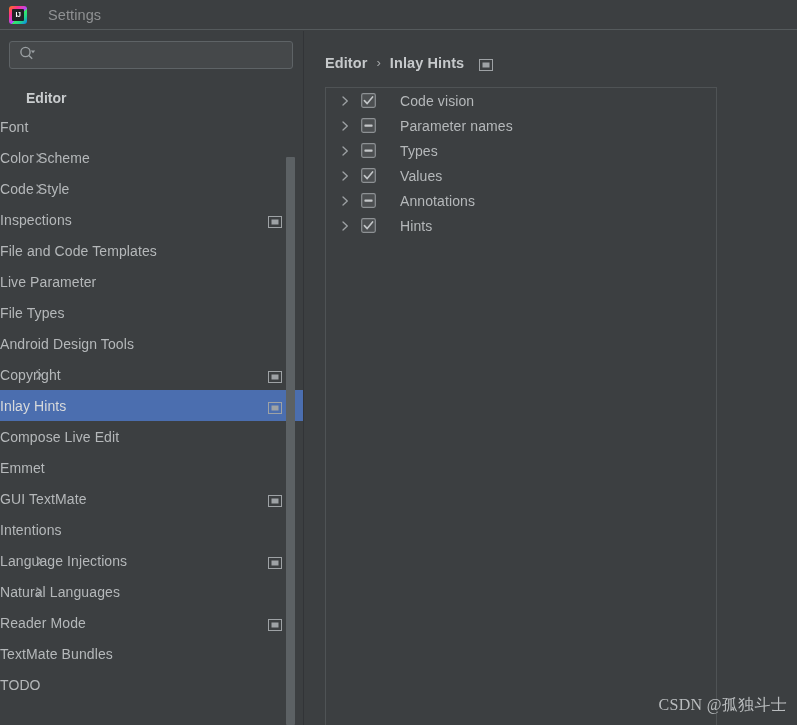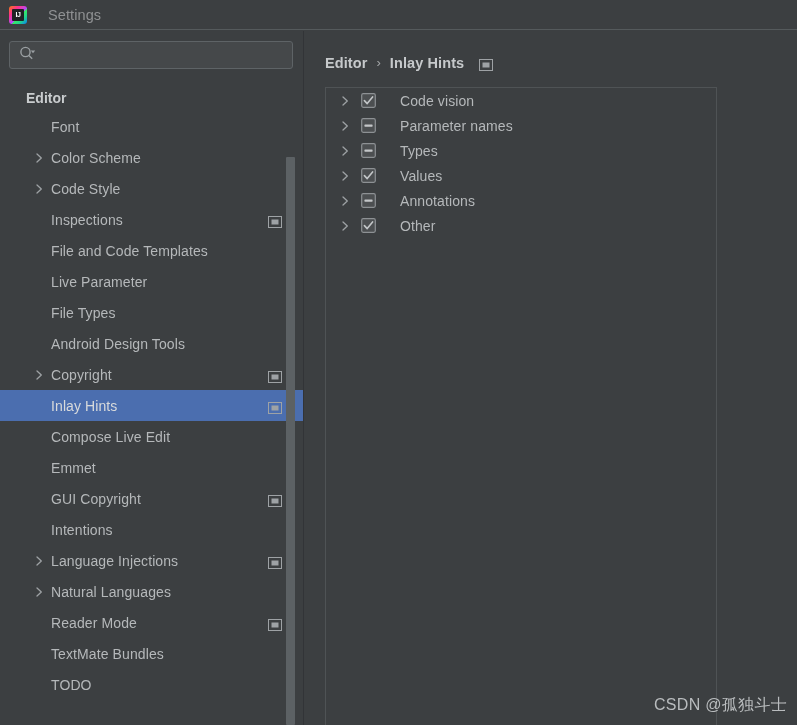--- a/index.html
+++ b/index.html
@@ -122,21 +122,20 @@
     position: absolute;
     left: 33px;
     width: 12px;
     display: flex;
     align-items: center;
     justify-content: center;
   }
   .row .label {
     color: #b5b8ba;
     font-size: 14px;
-    padding-left: 51px;
     white-space: nowrap;
     letter-spacing: 0.1px;
   }
   .row.selected .label { color: #d8dadb; }
   .row .scope-badge {
     position: absolute;
     right: 22px;
     top: 50%;
     margin-top: -6px;
     width: 14px; height: 12px;
@@ -225,21 +224,21 @@
     white-space: nowrap;
     letter-spacing: 0.1px;
   }
 
   .watermark {
     position: absolute;
     right: 10px;
     bottom: 9px;
     color: #b9bcbe;
     font-size: 16px;
-    font-family: Liberation Sans, sans-serif;
+    font-family: Liberation Serif, serif;
     white-space: nowrap;
     letter-spacing: 0.3px;
   }
 </style>
 </head>
 <body>
 
 <div id="app">
 
   <div class="titlebar">
@@ -324,21 +323,21 @@
                 <rect x="3.5" y="3.5" width="7" height="5" fill="#9ea2a5"></rect>
               </svg></span>
           </div>
           <div class="row">
             <span class="label">Compose Live Edit</span>
           </div>
           <div class="row">
             <span class="label">Emmet</span>
           </div>
           <div class="row">
-            <span class="label">GUI Copyright</span>
+            <span class="label">GUI TextMate</span>
             <span class="scope-badge"><svg width="14" height="12" viewBox="0 0 14 12">
                 <rect x="0.5" y="0.5" width="13" height="11" fill="none" stroke="#9ea2a5" stroke-width="1"></rect>
                 <rect x="3.5" y="3.5" width="7" height="5" fill="#9ea2a5"></rect>
               </svg></span>
           </div>
           <div class="row">
             <span class="label">Intentions</span>
           </div>
           <div class="row">
             <span class="chev">
@@ -461,21 +460,21 @@
           <div class="hint-row">
             <span class="chev">
               <svg width="9" height="12" viewBox="0 0 9 12">
                 <polyline points="2,2 6.3,6 2,10" fill="none" stroke="#9ea2a5" stroke-width="1.3" stroke-linecap="round" stroke-linejoin="round"></polyline>
               </svg>
             </span>
             <span class="cbx"><svg width="15" height="15" viewBox="0 0 15 15">
                 <rect x="0.7" y="0.7" width="13.6" height="13.6" rx="1.5" fill="#4c4f51" stroke="#8d9194" stroke-width="1.2"></rect>
                 <polyline points="3.4,7.6 6.2,10.6 11.6,3.9" fill="none" stroke="#c3c6c8" stroke-width="1.6" stroke-linecap="round" stroke-linejoin="round"></polyline>
               </svg></span>
-            <span class="hint-label">Other</span>
+            <span class="hint-label">Hints</span>
           </div>
         </div>
     </div>
 
     <div class="watermark">CSDN @孤独斗士</div>
   </div>
 
 </div>
 
 </body></html>

